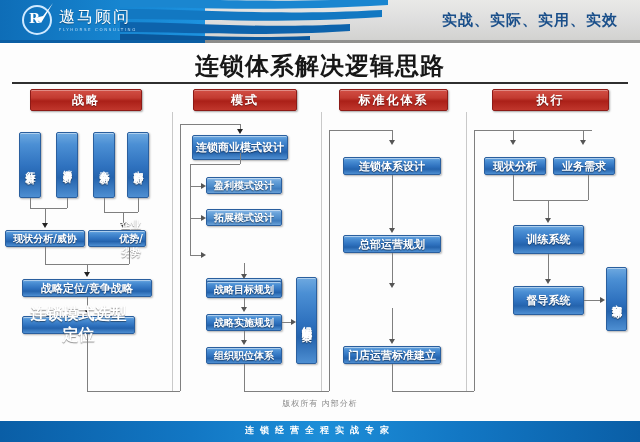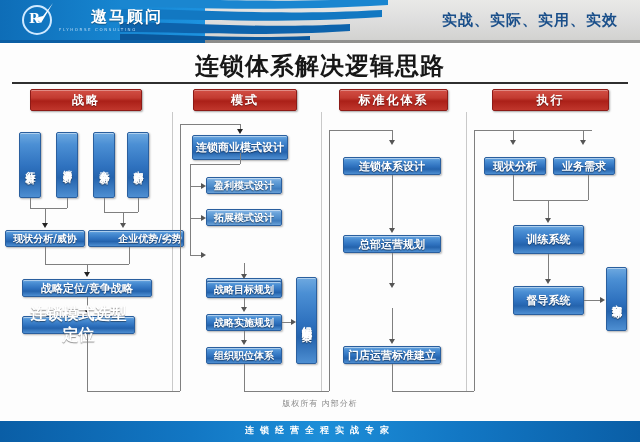--- a/index.html
+++ b/index.html
@@ -31,22 +31,22 @@
     position:relative;flex:0 0 auto;
   }
   .logo-mark span{
     position:absolute;left:5px;top:4px;color:#ffffff;font-size:13px;font-weight:bold;
     font-family:"DejaVu Serif","Liberation Serif",serif;
   }
   .logo-tick{
     position:absolute;left:10px;top:-5px;width:20px;height:22px;
   }
   .logo-cn{
-    color:#ffffff;font-size:16px;font-weight:bold;letter-spacing:2px;
-    text-shadow:0 1px 1px rgba(0,0,0,.35);line-height:1;margin-left:32px;
+    color:#ffffff;font-size:16px;font-weight:normal;letter-spacing:2px;
+    text-shadow:0 1px 1px rgba(0,0,0,.35);line-height:1;
   }
   .logo-en{
     color:#bcdcf5;font-size:4px;letter-spacing:1.6px;line-height:1;margin-top:3px;
     font-family:"DejaVu Sans","Liberation Sans",sans-serif;
   }
   .logo-text{display:flex;flex-direction:column;justify-content:center;margin-left:4px;}
   .header-slogan{
     position:absolute;right:22px;top:11px;
     color:#1a4f8a;font-size:15px;font-weight:bold;letter-spacing:1px;text-align:center;
   }
@@ -185,21 +185,21 @@
   <div class="arrow dark" style="left:41.5px;top:223px;"></div>
 
   <div class="ln v" style="left:104px;top:198px;height:14px;"></div>
   <div class="ln h" style="left:104px;top:212px;width:19px;"></div>
   <div class="ln v" style="left:138px;top:198px;height:14px;"></div>
   <div class="ln h" style="left:123px;top:212px;width:15px;"></div>
   <div class="ln v" style="left:123px;top:212px;height:13px;"></div>
   <div class="arrow" style="left:119.5px;top:223px;"></div>
 
   <div class="box" style="left:5px;top:230px;width:80px;height:17px;font-size:10px;">现状分析/威协</div>
-  <div class="box" style="left:88px;top:230px;width:96px;height:17px;font-size:10px;padding-left:28px;">企业优势/劣势</div>
+  <div class="box" style="left:88px;top:230px;width:58px;height:17px;font-size:10px;padding-left:28px;">企业优势/劣势</div>
 
   <div class="ln v" style="left:45px;top:247px;height:17px;"></div>
   <div class="ln v" style="left:129px;top:247px;height:17px;"></div>
   <div class="ln h" style="left:45px;top:264px;width:84px;"></div>
   <div class="ln v" style="left:87px;top:264px;height:10px;"></div>
   <div class="arrow dark" style="left:83.5px;top:272px;"></div>
 
   <div class="box" style="left:22px;top:279px;width:130px;height:18px;font-size:11px;">战略定位/竞争战略</div>
 
   <div class="ln v" style="left:87px;top:297px;height:14px;"></div>

